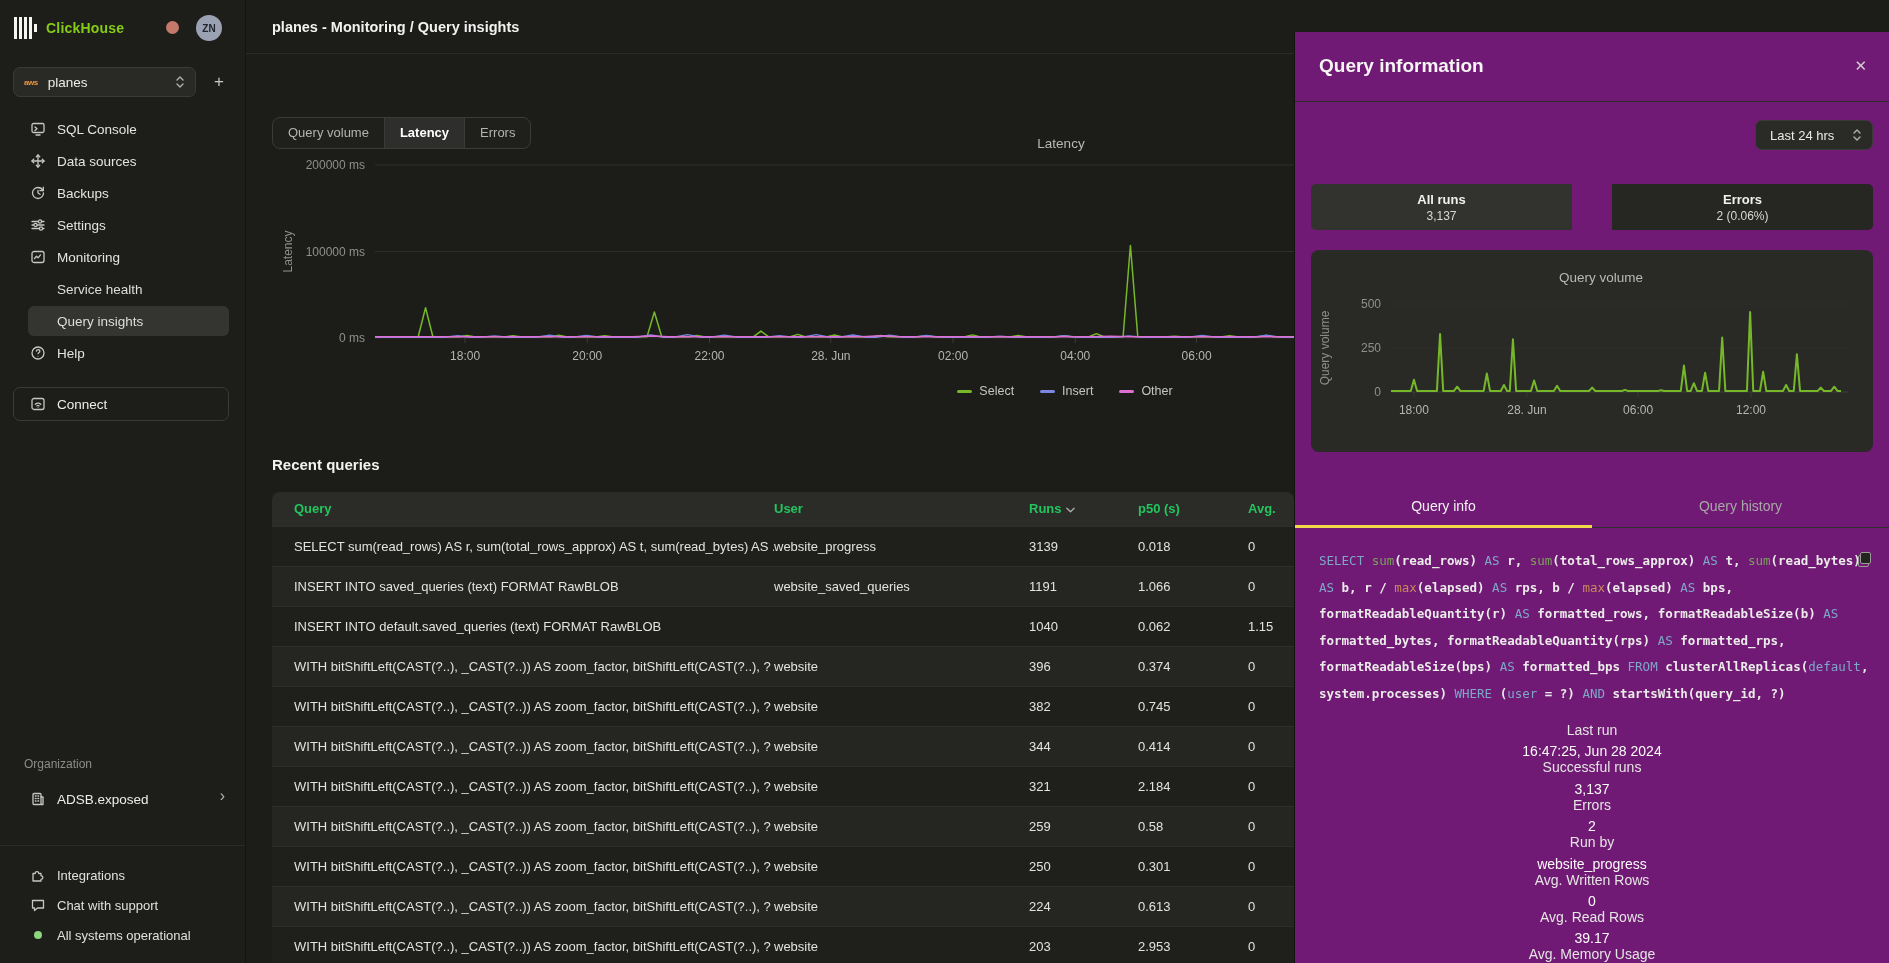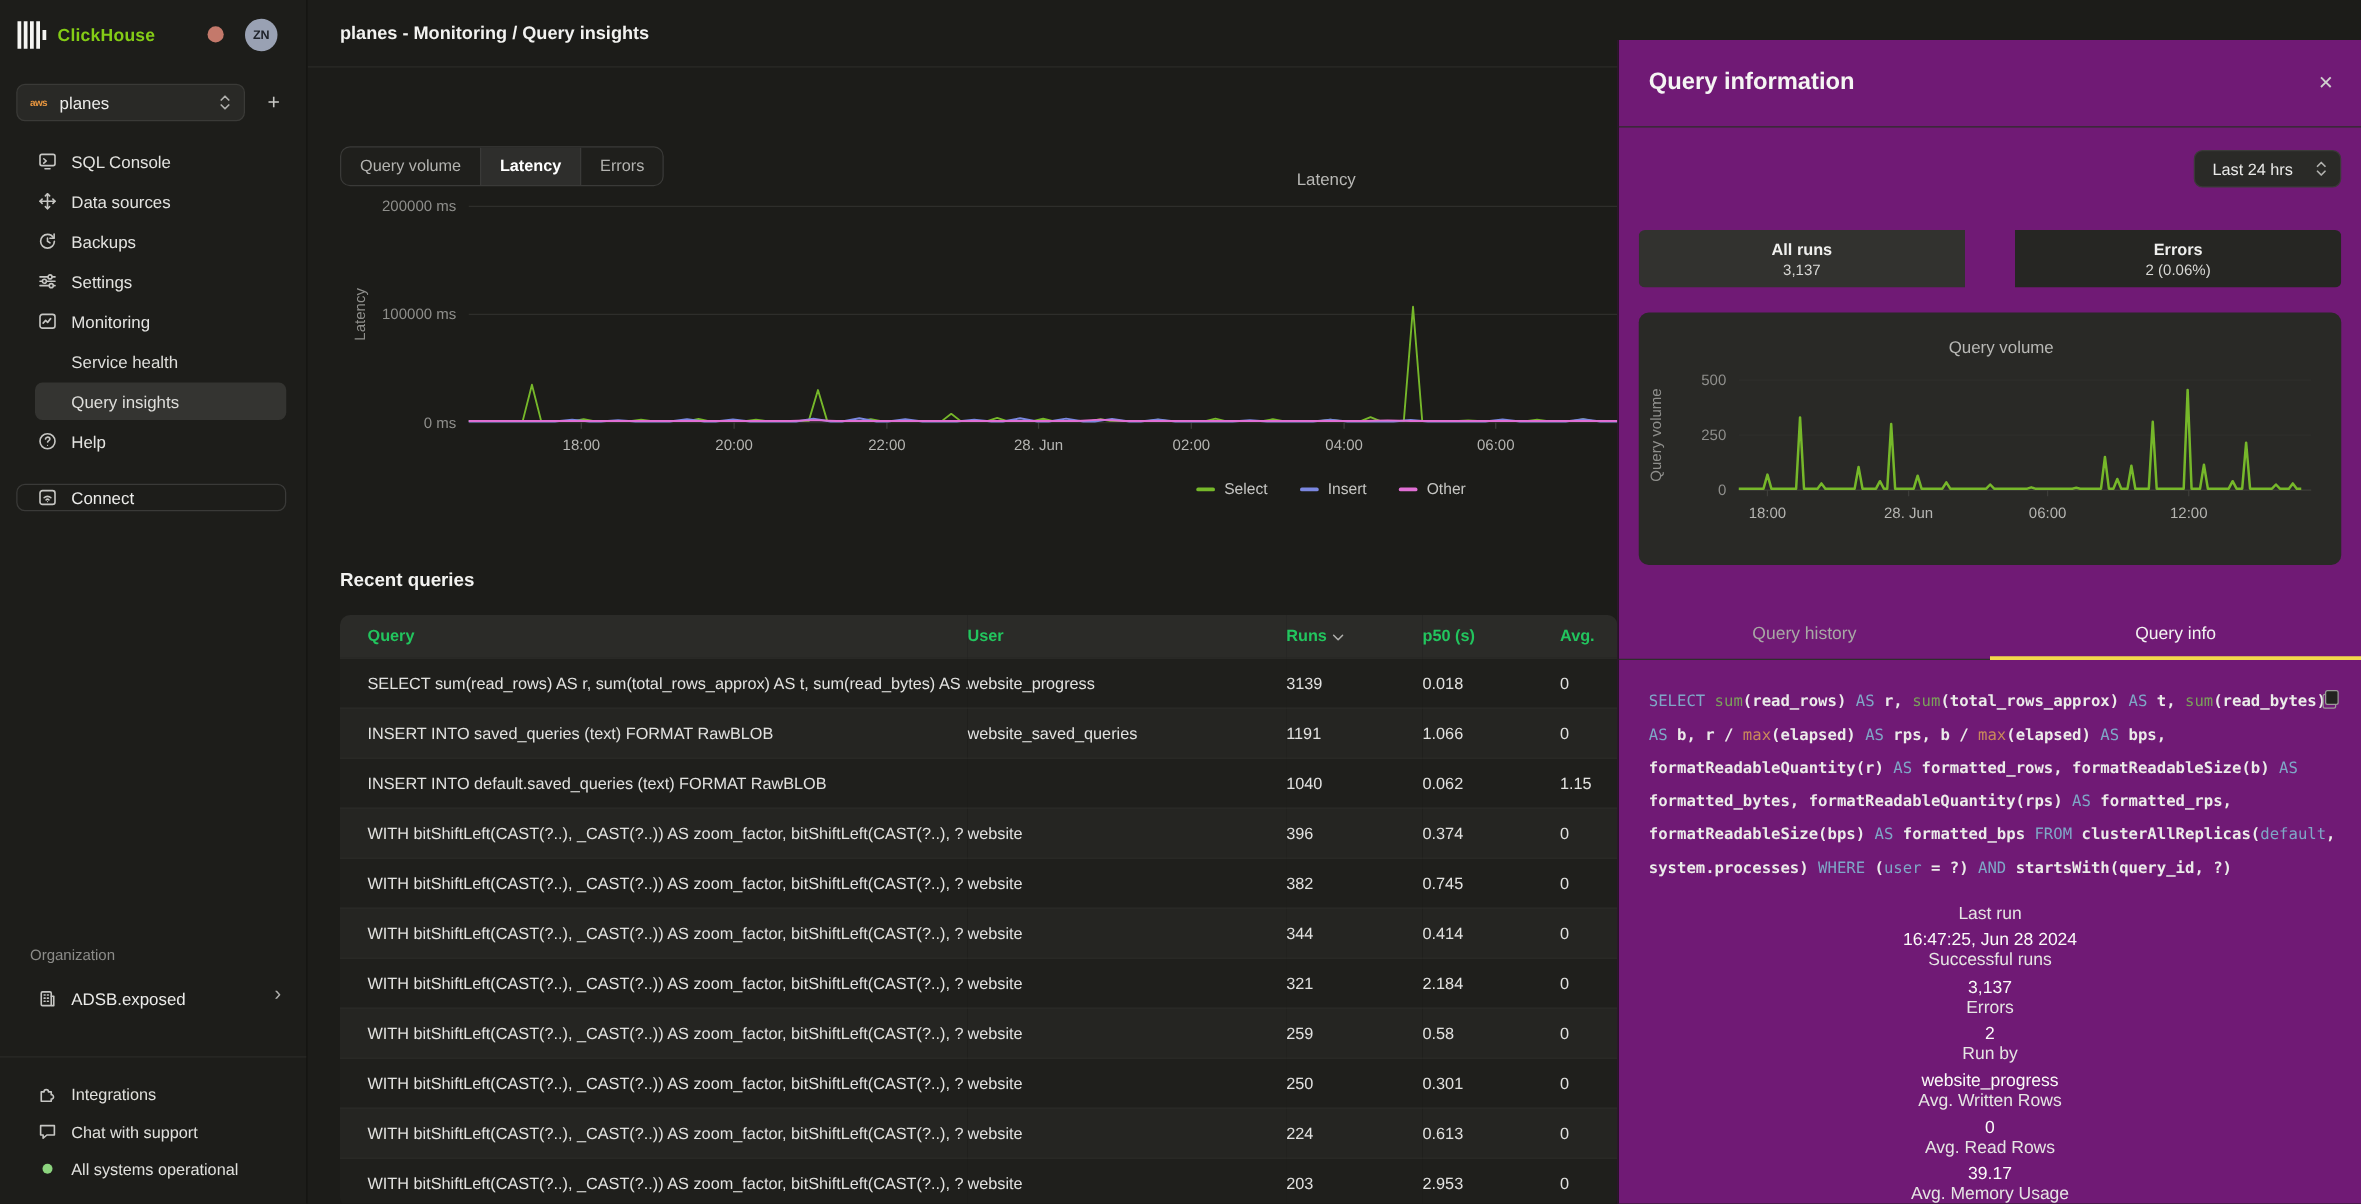--- a/index.html
+++ b/index.html
@@ -31,21 +31,21 @@
 
   .nav { position:absolute; top:113px; left:0; right:0; }
   .nav-item { position:relative; height:32px; display:flex; align-items:center; padding-left:30px;
     font-size:13.5px; color:#e3e3e0; cursor:pointer; }
   .nav-item .ic { width:16px; height:16px; margin-right:11px; display:flex; align-items:center; justify-content:center; }
   .nav-sub { height:32px; display:flex; align-items:center; padding-left:57px; font-size:13.5px;
     color:#dededb; cursor:pointer; position:relative; }
   .nav-sub.active .hl { position:absolute; left:28px; top:1px; width:201px; height:30px;
     background:#343431; border-radius:6px; z-index:0; }
   .nav-sub span { position:relative; z-index:1; }
-  .connect-btn { position:absolute; top:387px; left:13px; width:216px; height:22px;
+  .connect-btn { position:absolute; top:387px; left:13px; width:216px; height:34px;
     border:1px solid #3a3a38; border-radius:7px; display:flex; align-items:center; padding-left:16px;
     font-size:13.5px; color:#ececea; cursor:pointer; }
   .connect-btn .ic { width:16px; height:16px; margin-right:11px; }
 
   .org-label { position:absolute; top:757px; left:24px; font-size:12px; color:#8c8c89; }
   .org-row { position:absolute; top:783px; left:0; right:0; height:32px; display:flex; align-items:center;
     padding-left:30px; font-size:13.5px; color:#ececea; cursor:pointer; }
   .org-row .ic { width:16px; height:16px; margin-right:11px; }
   .org-row .chev { position:absolute; right:20px; font-size:16px; color:#b0b0ad; top:4px; }
   .sb-divider { position:absolute; top:845px; left:0; right:0; height:1px; background:#2a2a27; }
@@ -480,22 +480,22 @@
           <text x="327.05" y="164" text-anchor="middle" class="axis-label x">06:00</text>
           <line x1="440" x2="440" y1="142" y2="147" stroke="#3c3c39"></line>
           <text x="440" y="164" text-anchor="middle" class="axis-label x">12:00</text>
           <polyline points="80,140.944 99.8,140.944 102.95,129.68 106.1,140.944 125.9,140.944 129.05,83.91999999999999 132.2,140.944 143,140.944 146.14999999999998,136.72 149.3,140.944 172.7,140.944 175.85,123.52 179,140.944 189.8,140.944 192.95,134.96 196.10000000000002,140.944 198.8,140.944 201.95,89.2 205.10000000000002,140.944 219.95,140.944 223.1,130.56 226.25,140.944 242.9,140.944 246.05,135.84 249.2,140.944 278,140.944 281.15,137.6 284.3,140.944 310.85,140.944 314,139.888 317.15,140.944 346.84999999999997,140.944 350,140.24 353.15,140.944 369.8,140.944 372.95,115.6 376.1,140.944 379.7,140.944 382.85,133.2 386,140.944 390.95,140.944 394.09999999999997,122.64 397.25,140.944 408.05,140.944 411.2,87.44 414.35,140.944 435.95,140.944 439.1,61.92 442.25,140.944 449,140.944 452.15,121.75999999999999 455.3,140.944 471.95,140.944 475.1,134.96 478.25,140.944 482.75,140.944 485.90000000000003,104.16 489.05,140.944 506.59999999999997,140.944 509.75,137.6 512.9,140.944 520.0999999999999,140.944 523.25,136.72 526.4,140.944 530,140.944" fill="none" stroke="#76b82a" stroke-width="2" stroke-linejoin="round"></polyline>
           <text x="290" y="32" text-anchor="middle" class="chart-title">Query volume</text>
           <text text-anchor="middle" class="axis-label" transform="translate(18 98) rotate(-90)">Query volume</text>
         </svg>
     </div>
 
     <div class="panel-tabs">
+      <div class="panel-tab active">Query info</div>
       <div class="panel-tab">Query history</div>
-      <div class="panel-tab active">Query info</div>
     </div>
 
     <div class="sql-code">
         <div class="codeline"><span class="tk-kw">SELECT </span><span class="tk-fn">sum</span><span class="tk-id">(read_rows) </span><span class="tk-kw">AS </span><span class="tk-id">r, </span><span class="tk-fn">sum</span><span class="tk-id">(total_rows_approx) </span><span class="tk-kw">AS </span><span class="tk-id">t, </span><span class="tk-fn">sum</span><span class="tk-id">(read_bytes)</span></div>
         <div class="codeline"><span class="tk-kw">AS </span><span class="tk-id">b, r / </span><span class="tk-or">max</span><span class="tk-id">(elapsed) </span><span class="tk-kw">AS </span><span class="tk-id">rps, b / </span><span class="tk-or">max</span><span class="tk-id">(elapsed) </span><span class="tk-kw">AS </span><span class="tk-id">bps,</span></div>
         <div class="codeline"><span class="tk-id">formatReadableQuantity(r) </span><span class="tk-kw">AS </span><span class="tk-id">formatted_rows, formatReadableSize(b) </span><span class="tk-kw">AS</span></div>
         <div class="codeline"><span class="tk-id">formatted_bytes, formatReadableQuantity(rps) </span><span class="tk-kw">AS </span><span class="tk-id">formatted_rps,</span></div>
         <div class="codeline"><span class="tk-id">formatReadableSize(bps) </span><span class="tk-kw">AS </span><span class="tk-id">formatted_bps </span><span class="tk-kw">FROM </span><span class="tk-id">clusterAllReplicas(</span><span class="tk-kw">default</span><span class="tk-id">,</span></div>
         <div class="codeline"><span class="tk-id">system.processes) </span><span class="tk-kw">WHERE </span><span class="tk-id">(</span><span class="tk-kw">user</span><span class="tk-id"> = ?) </span><span class="tk-kw">AND </span><span class="tk-id">startsWith(query_id, ?)</span></div>
       </div>

